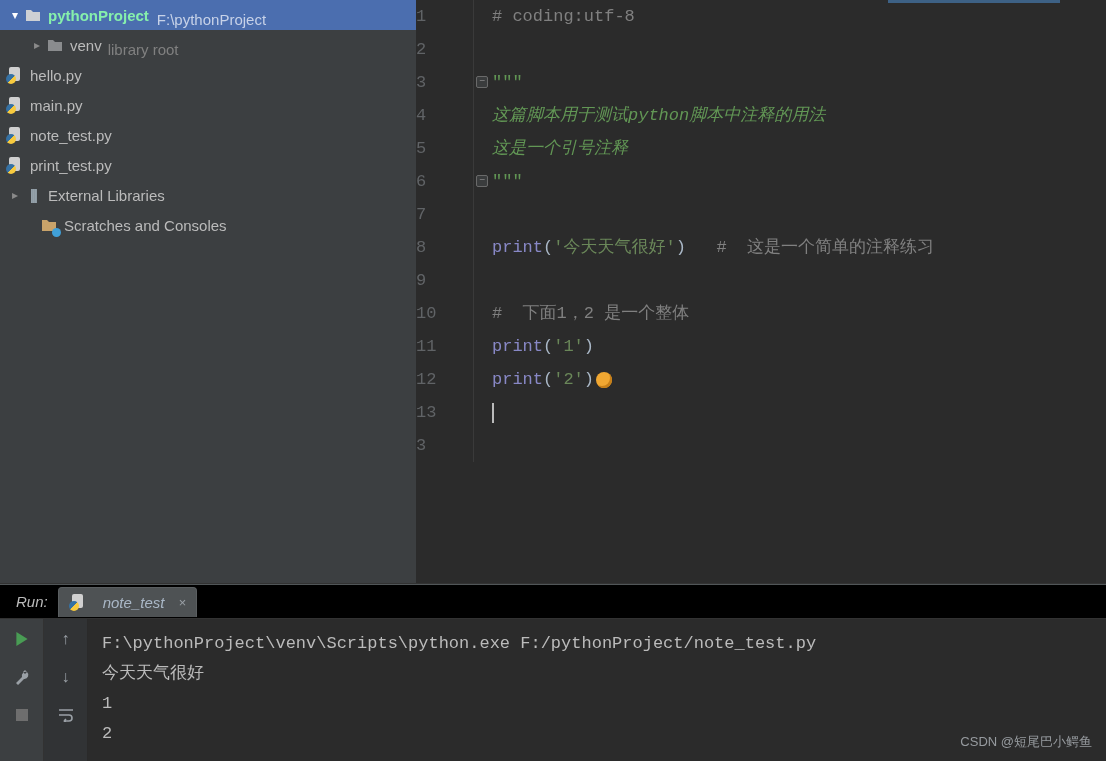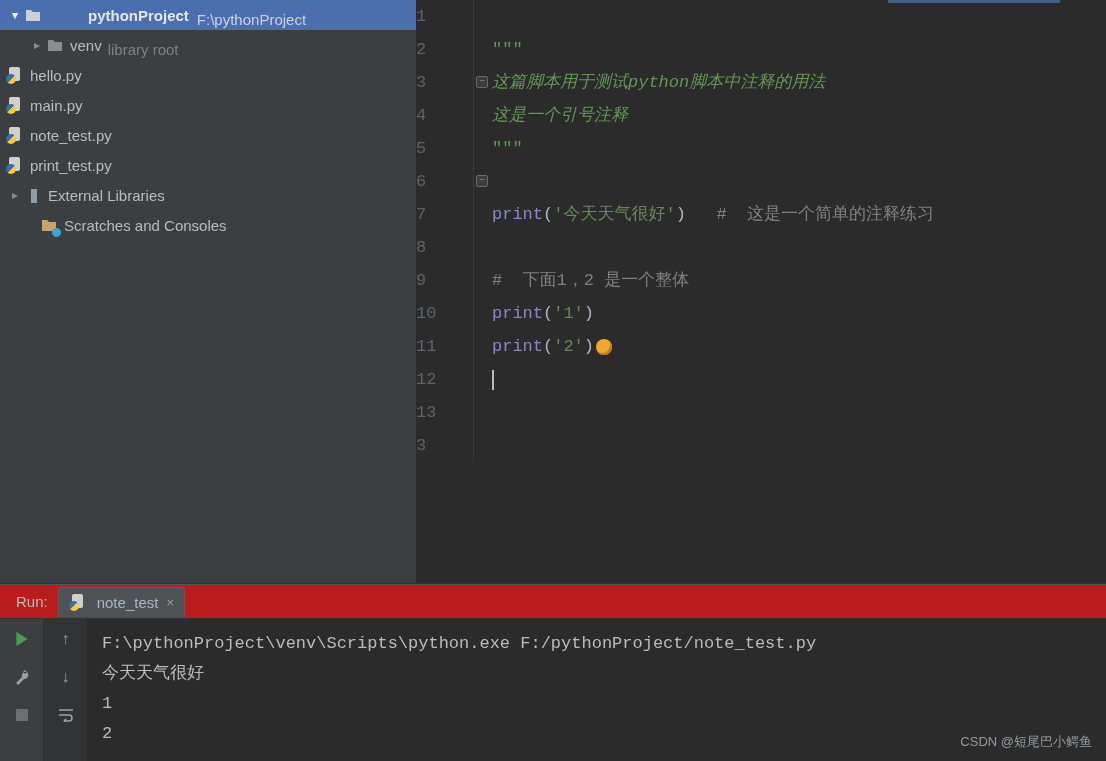--- a/index.html
+++ b/index.html
@@ -78,21 +78,21 @@
     }
     .lib-icon { color: #9aa7b0; letter-spacing: -2px; font-weight: bold; }
     .scratch-icon { color: #c9a36a; position: relative; }
     .scratch-icon::after {
       content:"";
       position:absolute;
       right:-3px; bottom:-3px;
       width:9px;height:9px;border-radius:50%;
       background:#40a0d8;
     }
-    .bold-name { font-weight: bold; color: #e5e5e5; margin-left: 40px; }
+    .bold-name { font-weight: bold; color: #86efac; }
     .muted { color: #808080; margin-top: 8px; }
     .tree-row.root .muted { color: #c7d2e8; }
     .indent1 { padding-left: 28px; }
     .indent2 { }
     
     .editor {
       flex: 1;
       background: #2b2b2b;
       display: flex;
       font-family: "Consolas","Courier New",monospace;
@@ -156,36 +156,37 @@
       height: 177px;
       background: #2b2b2b;
       display: flex;
       flex-direction: column;
       border-top: 1px solid #515658;
     }
     .run-tabs {
       height: 34px;
       display: flex;
       align-items: center;
-      background: #b91c1c;
+      background: #000000;
       border-bottom: 1px solid #323232;
       padding-left: 6px;
       font-size: 15px;
+      font-style: italic;
     }
     .run-label { color: #bbbbbb; padding: 0 10px; }
     .run-tab {
       display: flex;
       align-items: center;
       height: 30px;
       padding: 0 10px;
       background: #4e5254;
       border: 1px solid #5a5e60;
       border-bottom: none;
       border-radius: 4px 4px 0 0;
-      gap: 4px;
+      gap: 10px;
     }
     .run-tab .close { color: #9aa0a6; font-size: 13px; margin-left: 4px; cursor: pointer; }
     .run-body {
       flex: 1;
       display: flex;
     }
     .run-toolbar {
       width: 44px;
       background: #3c3f41;
       display: flex;
@@ -314,20 +315,21 @@
       <div class="code-line gutter-cell">11</div>
       <div class="code-line gutter-cell">12</div>
       <div class="code-line gutter-cell">13</div>
       <div class="code-line gutter-cell">3</div>
     </div>
     <div class="fold-col">
       <div class="fold-mark" style="top:76px">−</div>
       <div class="fold-mark" style="top:175px">−</div>
     </div>
     <div class="code-col">
+      <div class="code-line"><span class="tok-comment"># coding:utf-8</span></div>
       <div class="code-line"></div>
       <div class="code-line"><span class="tok-triple">"""</span></div>
       <div class="code-line"><span class="tok-docstring">这篇脚本用于测试python脚本中注释的用法</span></div>
       <div class="code-line"><span class="tok-docstring">这是一个引号注释</span></div>
       <div class="code-line"><span class="tok-triple">"""</span></div>
       <div class="code-line"></div>
       <div class="code-line"><span class="tok-builtin">print</span><span class="tok-paren">(</span><span class="tok-string">'今天天气很好'</span><span class="tok-paren">)   </span><span class="tok-comment">#  这是一个简单的注释练习</span></div>
       <div class="code-line"></div>
       <div class="code-line"><span class="tok-comment">#  下面1，2 是一个整体</span></div>
       <div class="code-line"><span class="tok-builtin">print</span><span class="tok-paren">(</span><span class="tok-string">'1'</span><span class="tok-paren">)</span></div>

